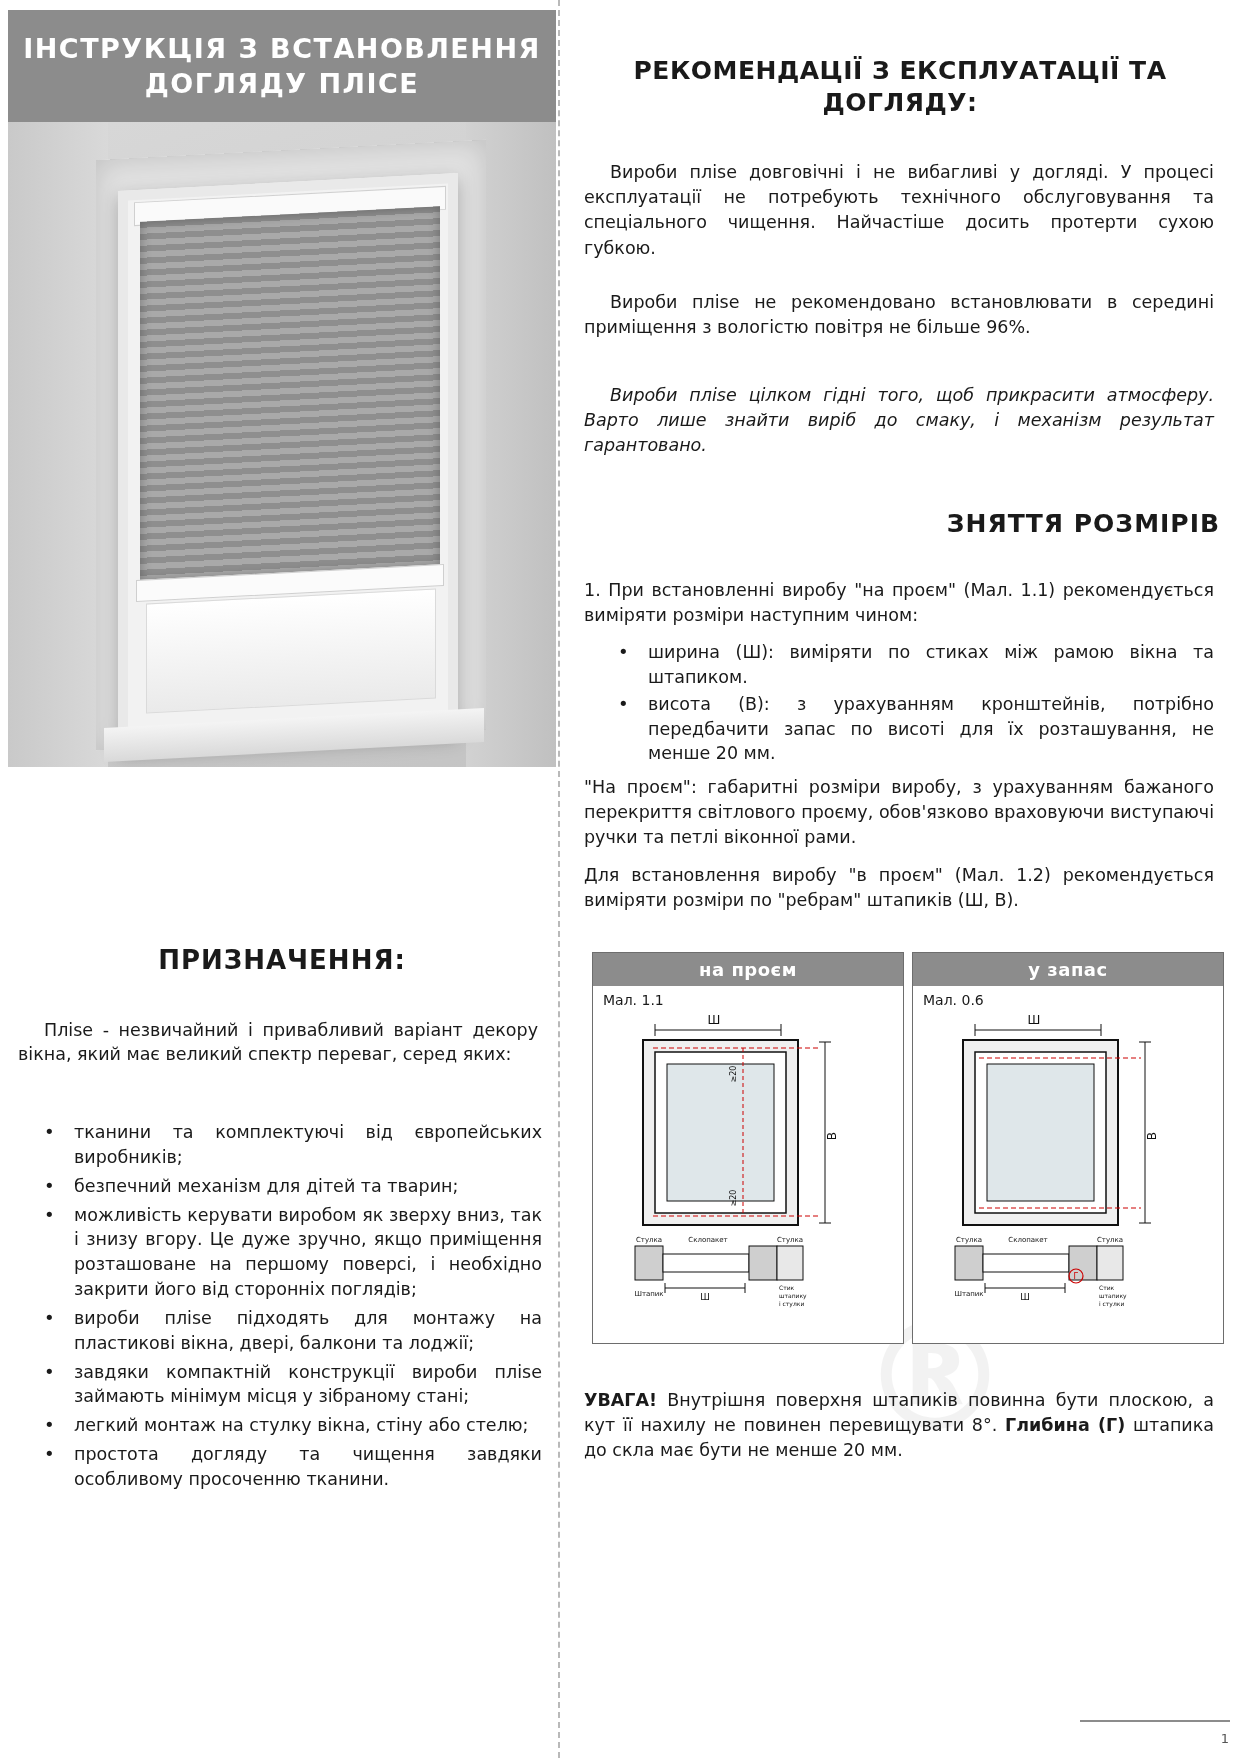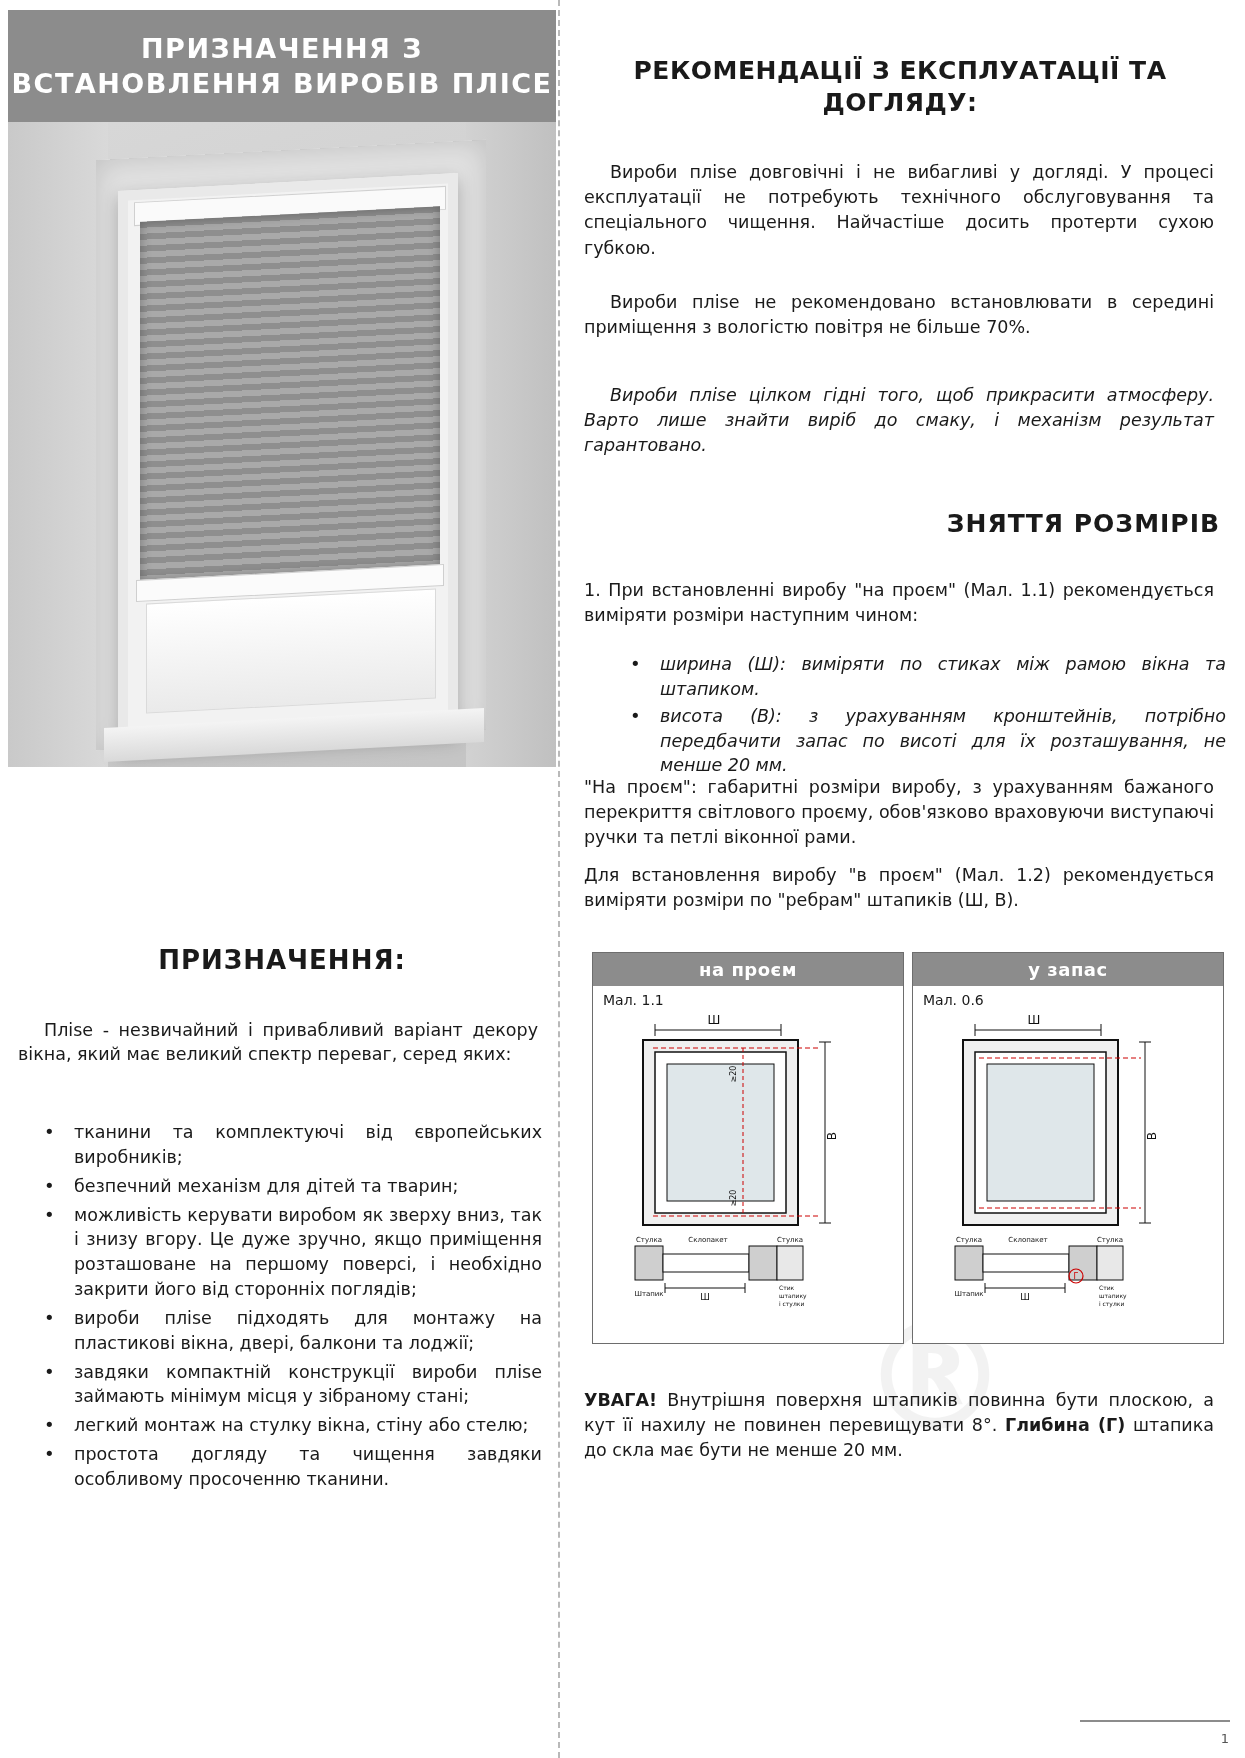--- a/index.html
+++ b/index.html
@@ -232,24 +232,23 @@
     font-weight: bold;
     letter-spacing: 1px;
   }
 
   .p4 { left: 4px; top: 560px; }
   ul.rbullets {
     position: absolute;
     left: 4px;
     top: 640px;
     width: 630px;
-    margin: 12px;
+    margin: 0;
     padding: 0;
     list-style: none;
-    font-style: italic;
   }
   ul.rbullets li {
     position: relative;
     padding-left: 64px;
     margin-bottom: 2px;
     font-size: 17.5px;
     line-height: 1.42;
     text-align: justify;
   }
   ul.rbullets li::before {
@@ -341,21 +340,21 @@
 <div class="page">
 
   <div class="wm">®</div>
   <div class="wm wm2">®</div>
 
   <div class="divider"></div>
 
   <div class="col-left">
 
     <div class="left-header">
-      <h1>ПРИЗНАЧЕННЯ  З  ВСТАНОВЛЕННЯ ВИРОБІВ ПЛІСЕ</h1>
+      <h1>ІНСТРУКЦІЯ  З  ВСТАНОВЛЕННЯ ДОГЛЯДУ ПЛІСЕ</h1>
     </div>
 
     <div class="photo">
       <div class="wall-left"></div>
       <div class="wall-right"></div>
       <div class="recess"></div>
       <div class="frame"></div>
       <div class="blind-top"></div>
       <div class="blind"></div>
       <div class="blind-bottom"></div>
@@ -376,21 +375,21 @@
       <li>легкий монтаж на стулку вікна, стіну або стелю;</li>
       <li>простота догляду та чищення завдяки особливому просоченню тканини.</li>
     </ul>
   </div>
 
   <div class="col-right">
 
     <h2 class="right-title">РЕКОМЕНДАЦІЇ З ЕКСПЛУАТАЦІЇ ТА ДОГЛЯДУ:</h2>
 
     <p class="r-para p1">Вироби пліse довговічні і не вибагливі у догляді. У процесі експлуатації не потребують технічного обслуговування та спеціального чищення. Найчастіше досить протерти сухою губкою.</p>
-    <p class="r-para p2">Вироби пліse не рекомендовано встановлювати в середині приміщення з вологістю повітря не більше 70%.</p>
+    <p class="r-para p2">Вироби пліse не рекомендовано встановлювати в середині приміщення з вологістю повітря не більше 96%.</p>
     <p class="r-para p3">Вироби пліse цілком гідні того, щоб прикрасити атмосферу. Варто лише знайти виріб до смаку, і механізм результат гарантовано.</p>
 
     <h2 class="znyattya-title">ЗНЯТТЯ РОЗМІРІВ</h2>
 
     <p class="r-para p4">1. При встановленні виробу "на проєм" (Мал. 1.1) рекомендується виміряти розміри наступним чином:</p>
 
     <ul class="rbullets">
       <li>ширина (Ш): виміряти по стиках між рамою вікна та штапиком.</li>
       <li>висота (В): з урахуванням кронштейнів, потрібно передбачити запас по висоті для їх розташування, не менше 20 мм.</li>
     </ul>

